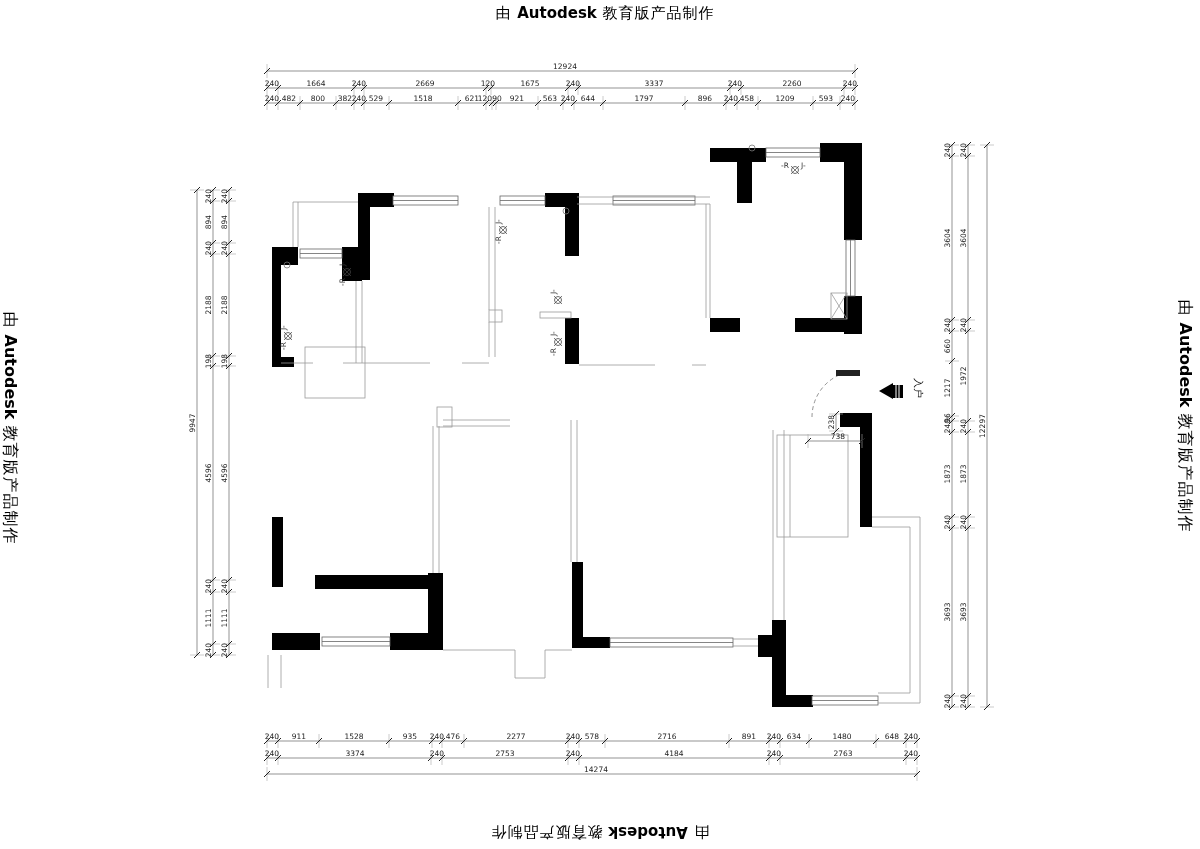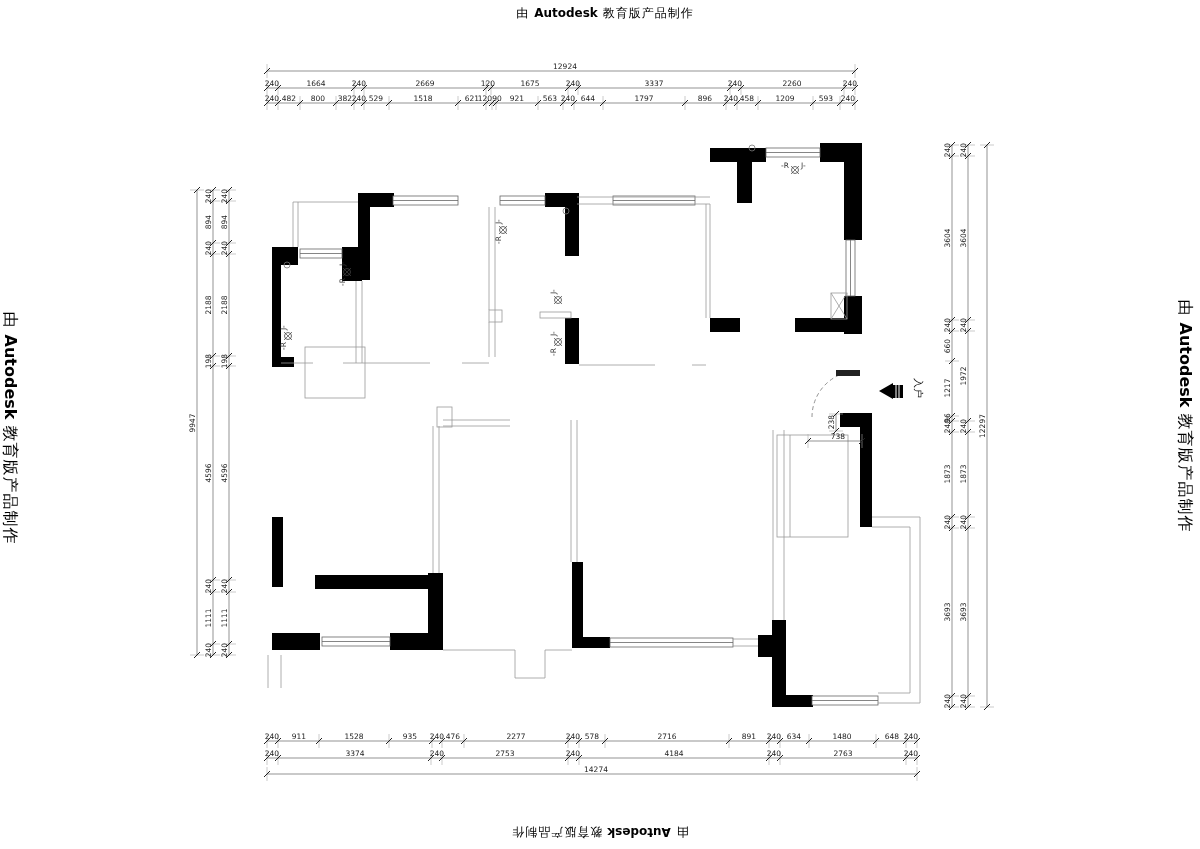--- a/index.html
+++ b/index.html
@@ -1,19 +1,19 @@
 <!DOCTYPE html>
 <html><head>
 <meta charset="utf-8">
 <style>
   html,body{margin:0;padding:0;background:#fff;}
   #stage{position:relative;width:1200px;height:849px;background:#ffffff;overflow:hidden;
          font-family:"DejaVu Sans","Liberation Sans",sans-serif;}
   #plan-svg{position:absolute;left:0;top:0;}
-  .wm{position:absolute;font-size:12px;color:#000;white-space:nowrap;letter-spacing:1px;}
+  .wm{position:absolute;font-size:15px;color:#000;white-space:nowrap;letter-spacing:1px;}
   .wm .brand{font-weight:bold;letter-spacing:0;}
   #wm-top{left:605px;top:13px;transform:translate(-50%,-50%);}
   #wm-bottom{left:600px;top:831px;transform:translate(-50%,-50%) rotate(180deg);}
   #wm-left{left:9px;top:428px;transform:translate(-50%,-50%) rotate(90deg);font-size:16px;}
   #wm-right{left:1184px;top:416px;transform:translate(-50%,-50%) rotate(90deg);font-size:16px;}
   svg text{font-family:"DejaVu Sans","Liberation Sans",sans-serif;}
 </style>
 </head>
 <body>
 

